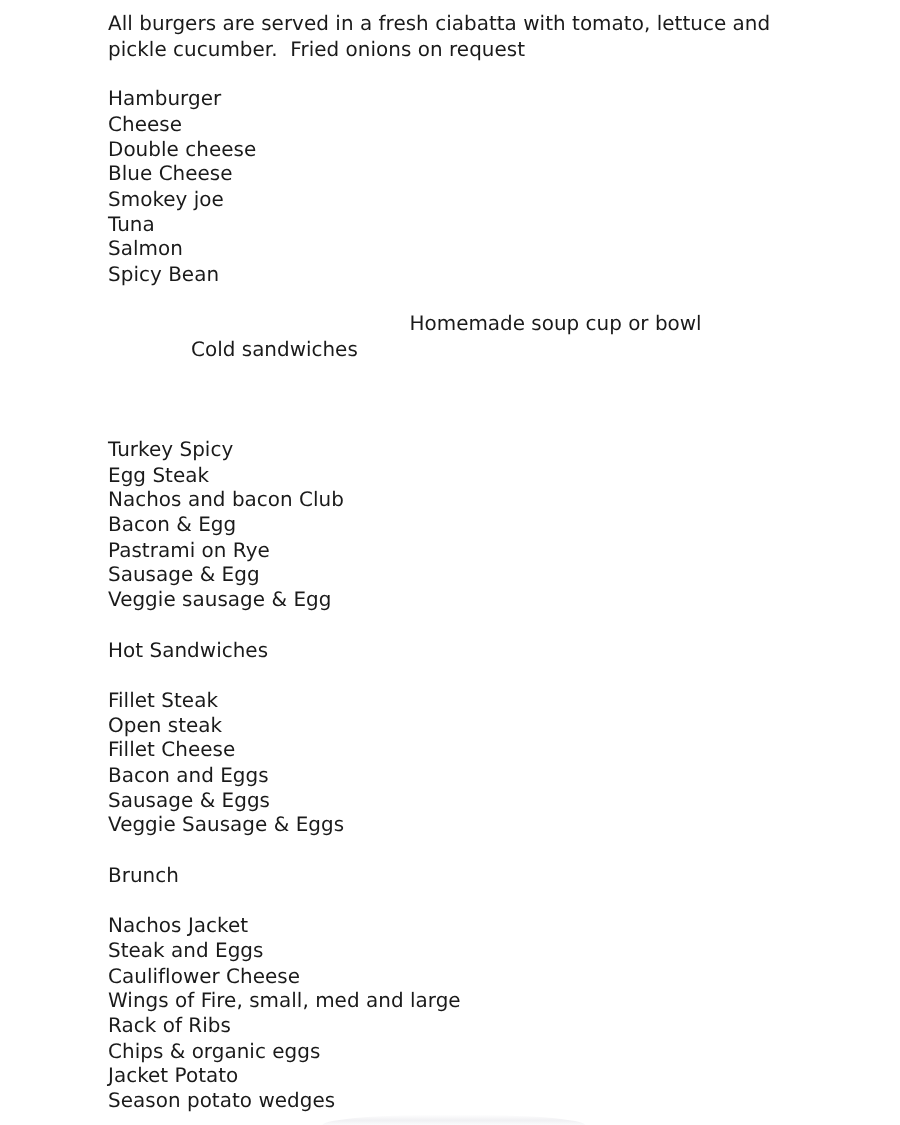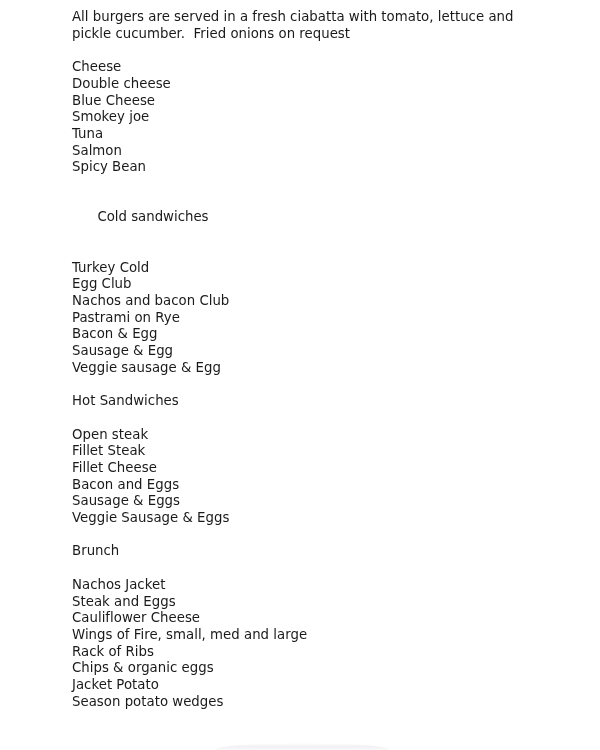--- a/index.html
+++ b/index.html
@@ -48,20 +48,21 @@
   
   .row-two-col {
     position: relative;
     font-size: 13.3px;
     line-height: 16.7px;
     white-space: pre;
     color: #1a1a1a;
   }
   .row-two-col .col-a {
     display: inline-block;
+    margin-left: 30px;
   }
   .row-two-col .col-b {
     position: absolute;
     left: 201px;
     top: 0;
     white-space: pre;
   }
 
   
   #page-bottom-shadow {
@@ -83,52 +84,54 @@
 
 <div id="menu-page">
 
   <div class="doc-body">
 
     <div class="line">All burgers are served in a fresh ciabatta with tomato, lettuce and</div>
     <div class="line">pickle cucumber.  Fried onions on request</div>
 
     <div class="line blank"></div>
 
+    <div class="line">Hamburger</div>
     <div class="line">Cheese</div>
     <div class="line">Double cheese</div>
     <div class="line">Blue Cheese</div>
     <div class="line">Smokey joe</div>
     <div class="line">Tuna</div>
     <div class="line">Salmon</div>
     <div class="line">Spicy Bean</div>
 
     <div class="line blank"></div>
 
     <div class="row-two-col">
       <span class="col-a">Cold sandwiches</span>
+      <span class="col-b">Homemade soup cup or bowl</span>
     </div>
 
     <div class="line blank"></div>
 
-    <div class="line">Turkey Cold</div>
-    <div class="line">Egg Club</div>
+    <div class="line">Turkey Spicy</div>
+    <div class="line">Egg Steak</div>
     <div class="line">Nachos and bacon Club</div>
+    <div class="line">Bacon &amp; Egg</div>
     <div class="line">Pastrami on Rye</div>
-    <div class="line">Bacon &amp; Egg</div>
     <div class="line">Sausage &amp; Egg</div>
     <div class="line">Veggie sausage &amp; Egg</div>
 
     <div class="line blank"></div>
 
     <div class="line">Hot Sandwiches</div>
 
     <div class="line blank"></div>
 
+    <div class="line">Fillet Steak</div>
     <div class="line">Open steak</div>
-    <div class="line">Fillet Steak</div>
     <div class="line">Fillet Cheese</div>
     <div class="line">Bacon and Eggs</div>
     <div class="line">Sausage &amp; Eggs</div>
     <div class="line">Veggie Sausage &amp; Eggs</div>
 
     <div class="line blank"></div>
 
     <div class="line">Brunch</div>
 
     <div class="line blank"></div>

